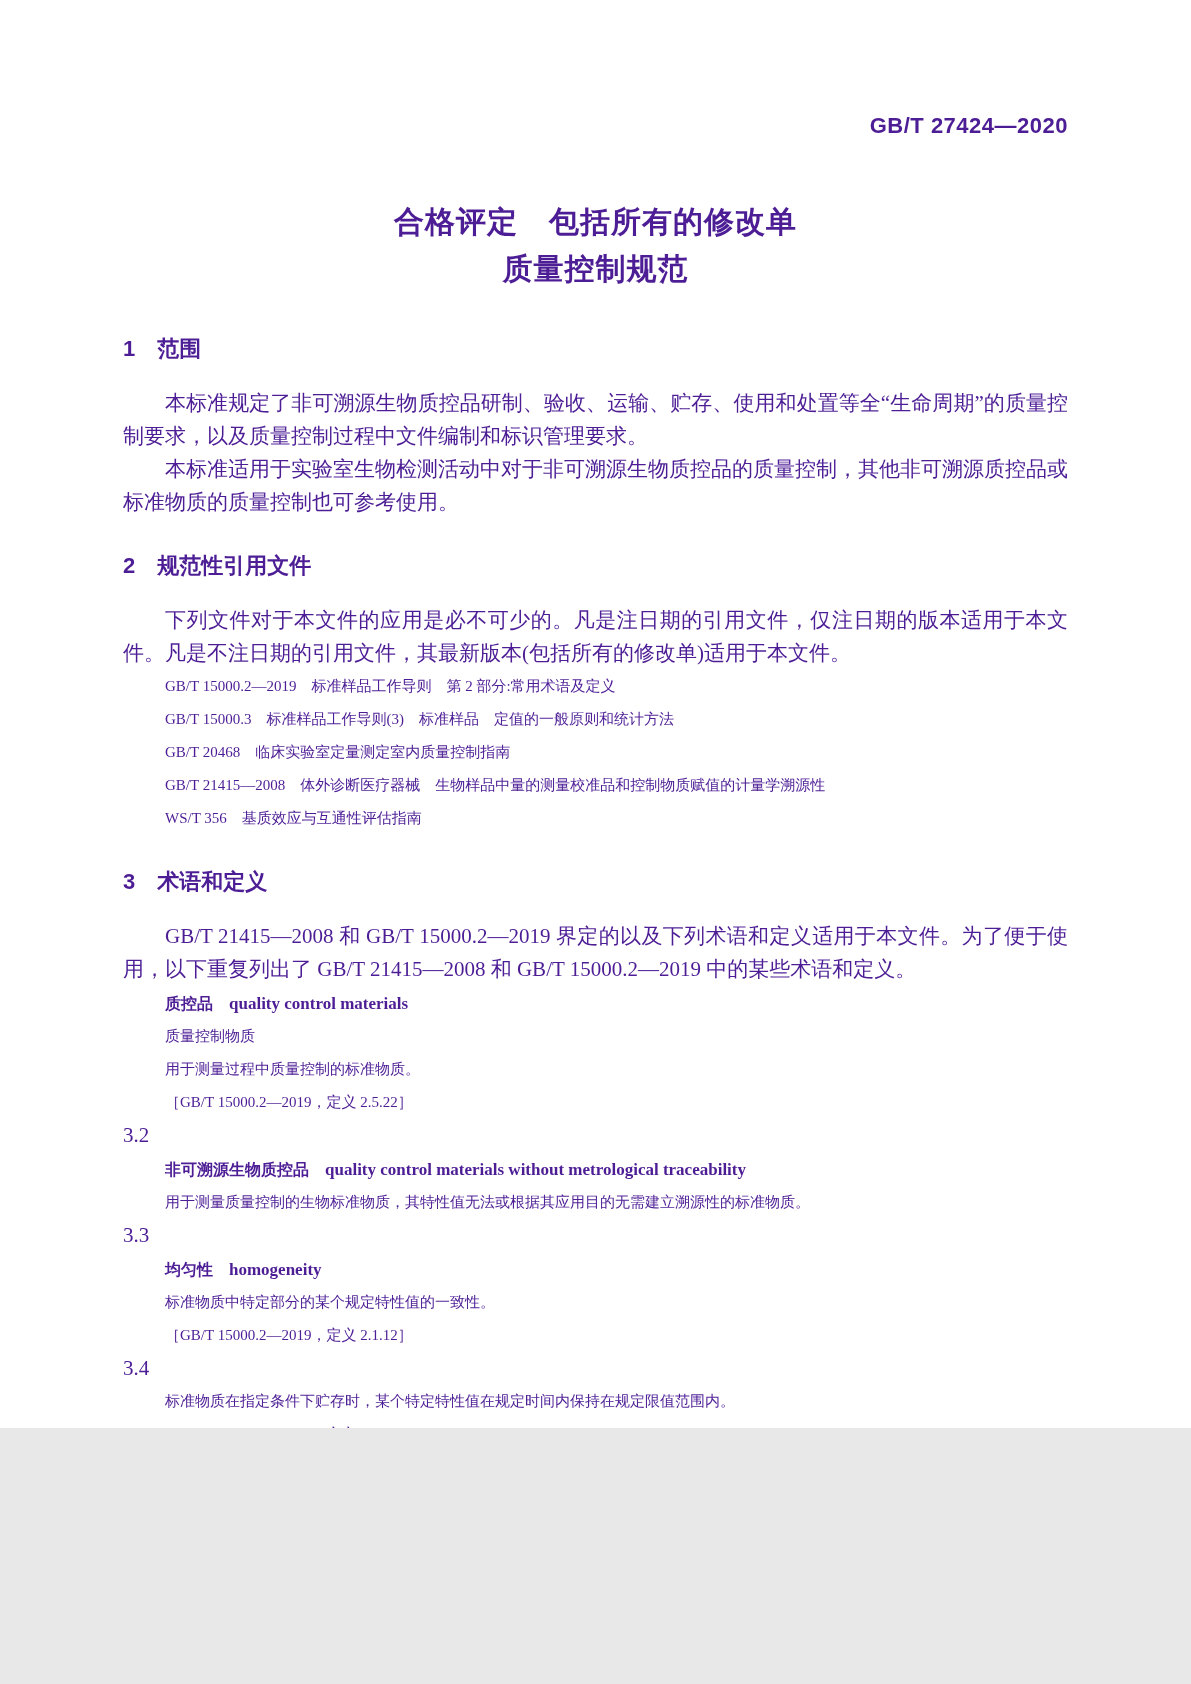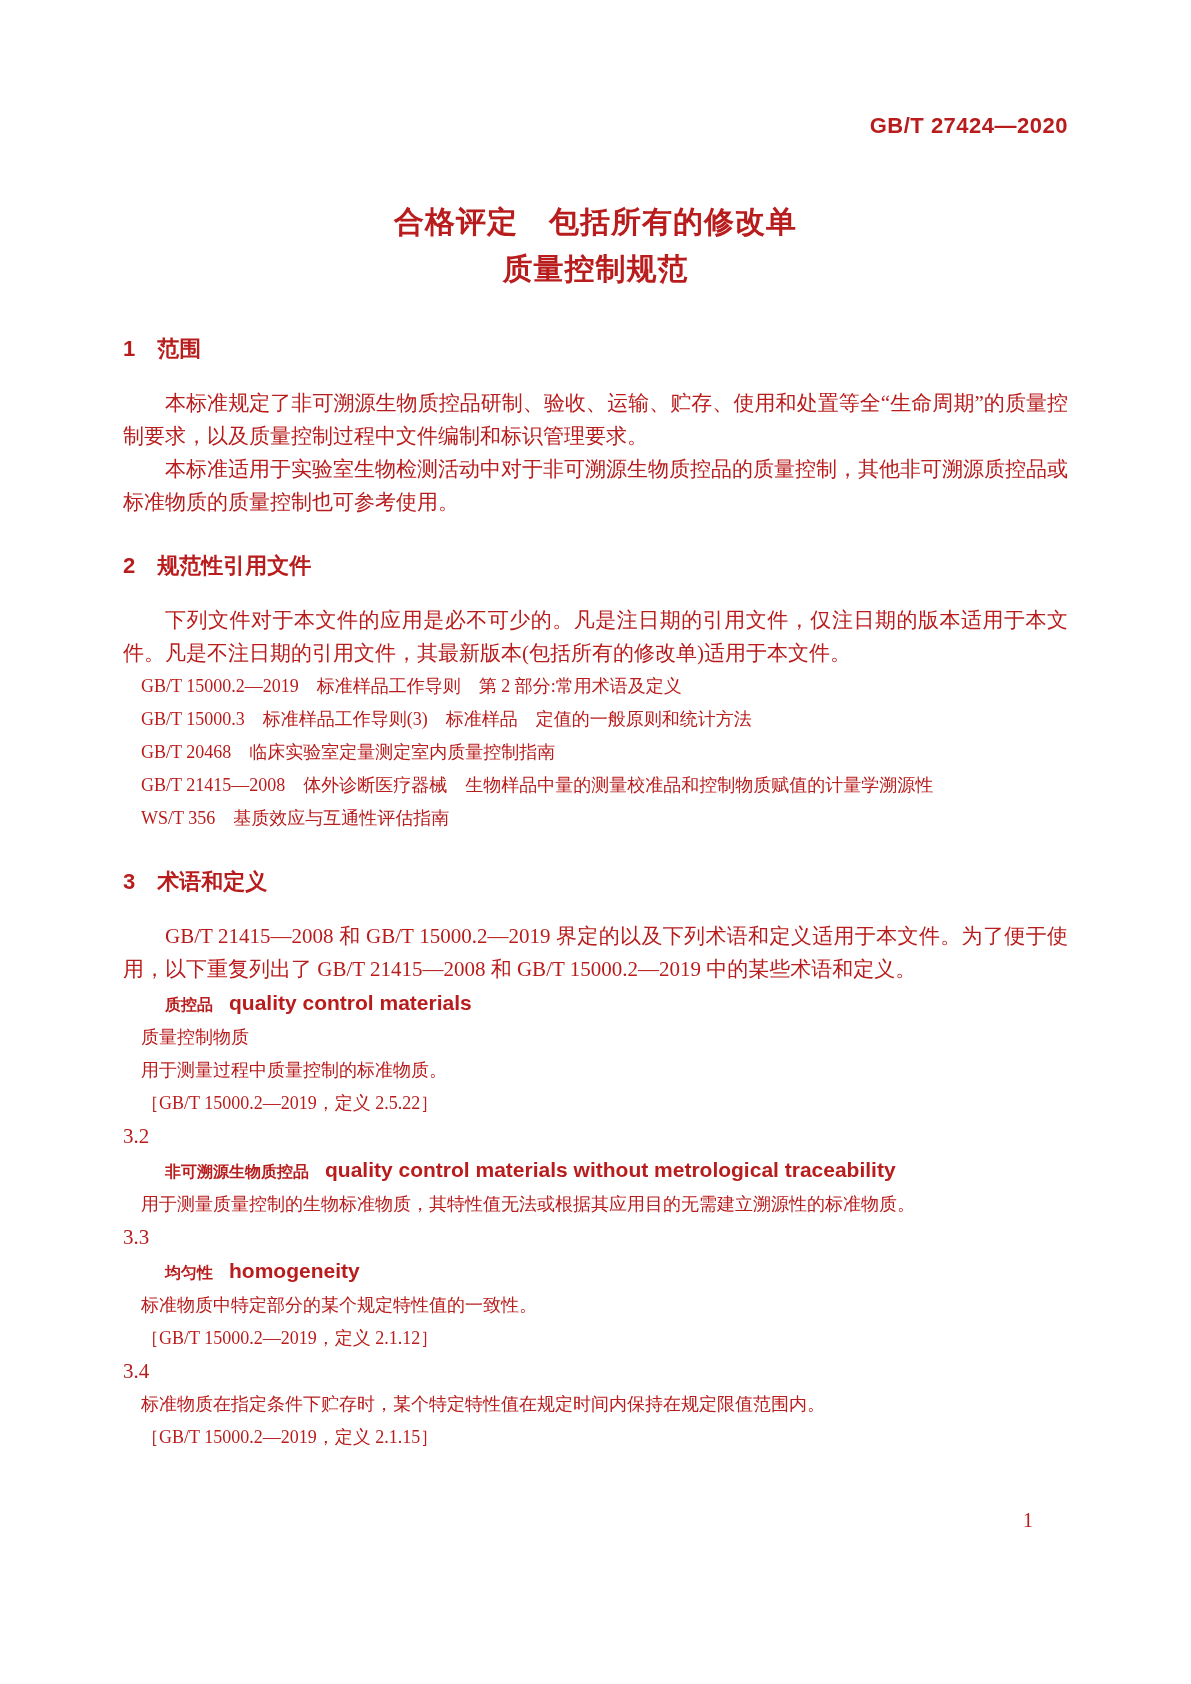--- a/index.html
+++ b/index.html
@@ -1,23 +1,23 @@
 <!DOCTYPE html>
 <html><head>
 <meta charset="utf-8">
 <style>
   * { margin:0; padding:0; box-sizing:border-box; }
   html, body { background:#e8e8e8; }
   .page {
     position:relative;
     width:1191px;
-    height:1684px;
+    height:1428px;
     margin:0 auto;
     background:#ffffff;
-    color:#b91c1c;
+    color:#4c1d95;
     font-family:"Liberation Serif","DejaVu Serif",serif;
     overflow:hidden;
   }
   .content { padding:112px 123px 0 123px; }
 
   .doc-number {
     text-align:right;
     font-family:"Liberation Sans","DejaVu Sans",sans-serif;
     font-weight:700;
     font-size:22px;
@@ -46,44 +46,44 @@
   .sec-heading .num { margin-right:22px; }
   .sec1-first { margin-top:40px; }
 
   p.body {
     font-size:21px;
     line-height:33px;
     text-align:justify;
     text-indent:2em;
   }
   p.ref, p.indent {
-    font-size:18px;
+    font-size:15px;
     line-height:33px;
-    margin-left:18px;
+    margin-left:42px;
     text-align:justify;
   }
   p.term-num {
     font-size:21px;
     line-height:33px;
   }
   p.term-line {
     margin-left:42px;
     line-height:33px;
     font-size:21px;
   }
   .term-zh {
     font-family:"Liberation Sans","DejaVu Sans",sans-serif;
     font-weight:700;
     font-size:16px;
     margin-right:16px;
   }
   .term-en {
-    font-family:Liberation Sans, sans-serif;
+    font-family:Liberation Serif, serif;
     font-weight:700;
-    font-size:21px;
+    font-size:17px;
   }
   .page-number {
     position:absolute;
     top:1506px;
     right:158px;
     font-size:20px;
     line-height:28px;
   }
 </style>
 </head>

